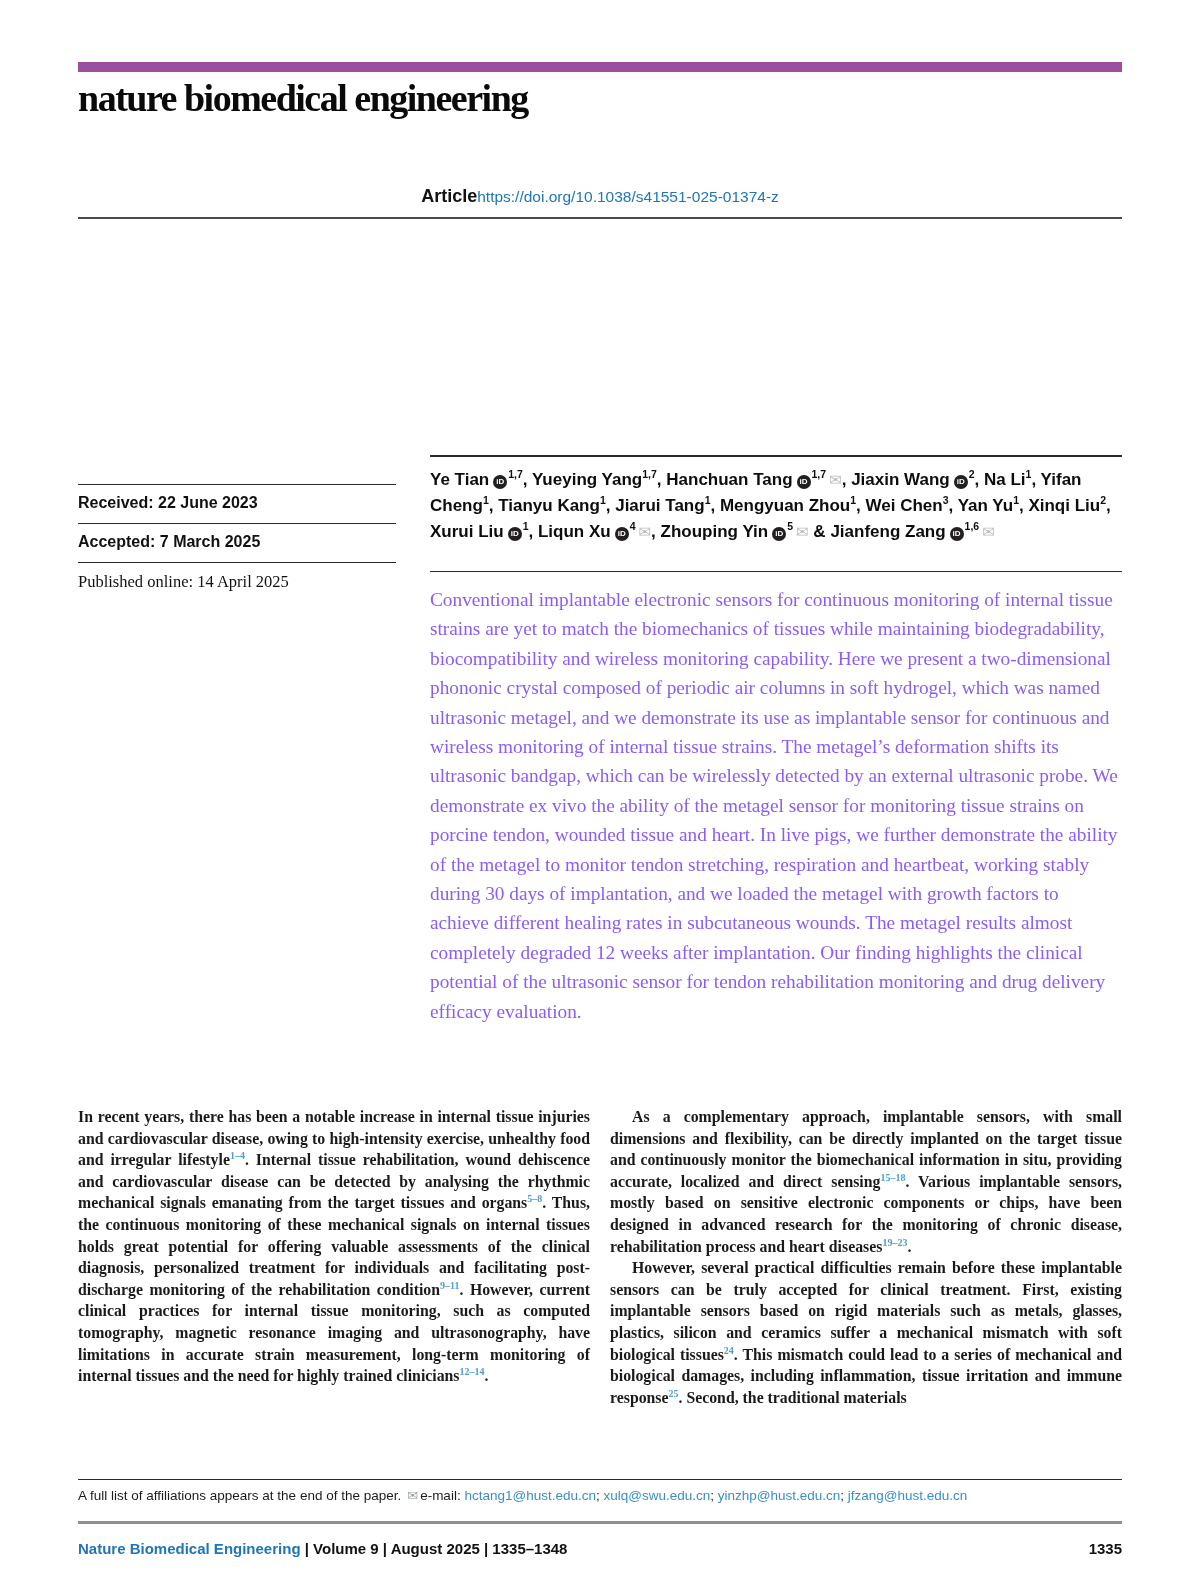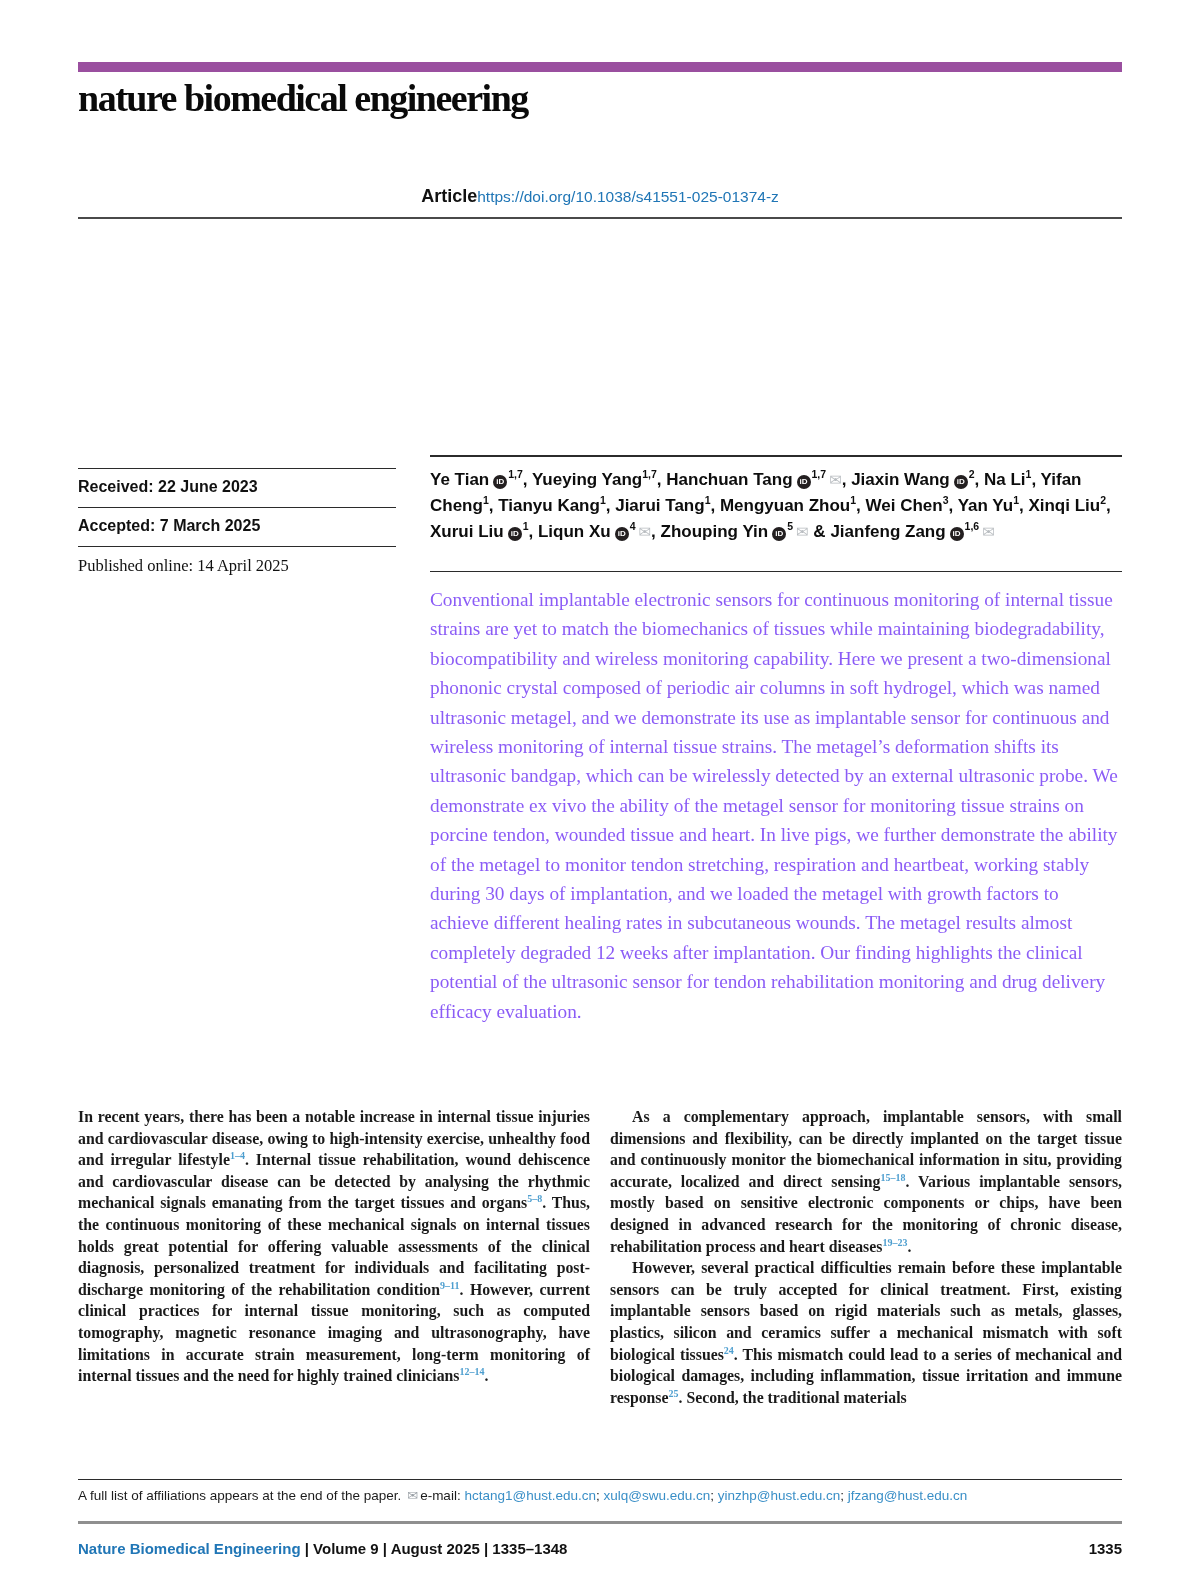--- a/index.html
+++ b/index.html
@@ -18,21 +18,21 @@
   .header-row { position:absolute; left:78px; top:186px; width:1044px; display:flex; justify-content:center; align-items:baseline; }
   .article-label { font-size:18px; font-weight:700; color:#111; }
   .doi-link { font-size:15.5px; color:#2076b6; text-decoration:none; }
   .header-rule { position:absolute; left:78px; top:217px; width:1044px; height:2px; background:#4a4a4a; }
   .title {
     position:absolute; left:78px; top:224px; width:990px;
     font-family:"Liberation Serif", serif; font-weight:800;
     font-size:42px; line-height:53px; letter-spacing:-0.5px; color:#000;
   }
   
-  .info-col { position:absolute; left:78px; top:468px; width:318px; }
+  .info-col { position:absolute; left:78px; top:484px; width:318px; }
   .info-row { border-top:1.5px solid #2b2b2b; padding:9px 0 11px 0; font-size:16px; font-weight:700; color:#111; }
   .info-row.serif { font-family:"Liberation Serif", serif; font-weight:400; font-size:16.5px; }
   .check-row { border-top:1.5px solid #2b2b2b; padding-top:12px; display:flex; align-items:center; gap:8px; font-size:16px; font-weight:600; cursor:pointer; }
   .cfu-badge { width:22px; height:22px; border-radius:4px; background:#e9e9e9; display:flex; align-items:center; justify-content:center; }
   .cfu-circle { width:14px; height:14px; border-radius:50%;
     background:conic-gradient(from 120deg, #f0c93c 0deg 60deg, #3173b5 60deg 120deg, #d8413c 120deg 360deg); }
   
   .right-col { position:absolute; left:430px; top:455px; width:692px; }
   .authors-rule { border-top:2px solid #2b2b2b; }
   .authors { padding-top:10px; font-size:17px; font-weight:700; line-height:26px; color:#0d0d0d; }

